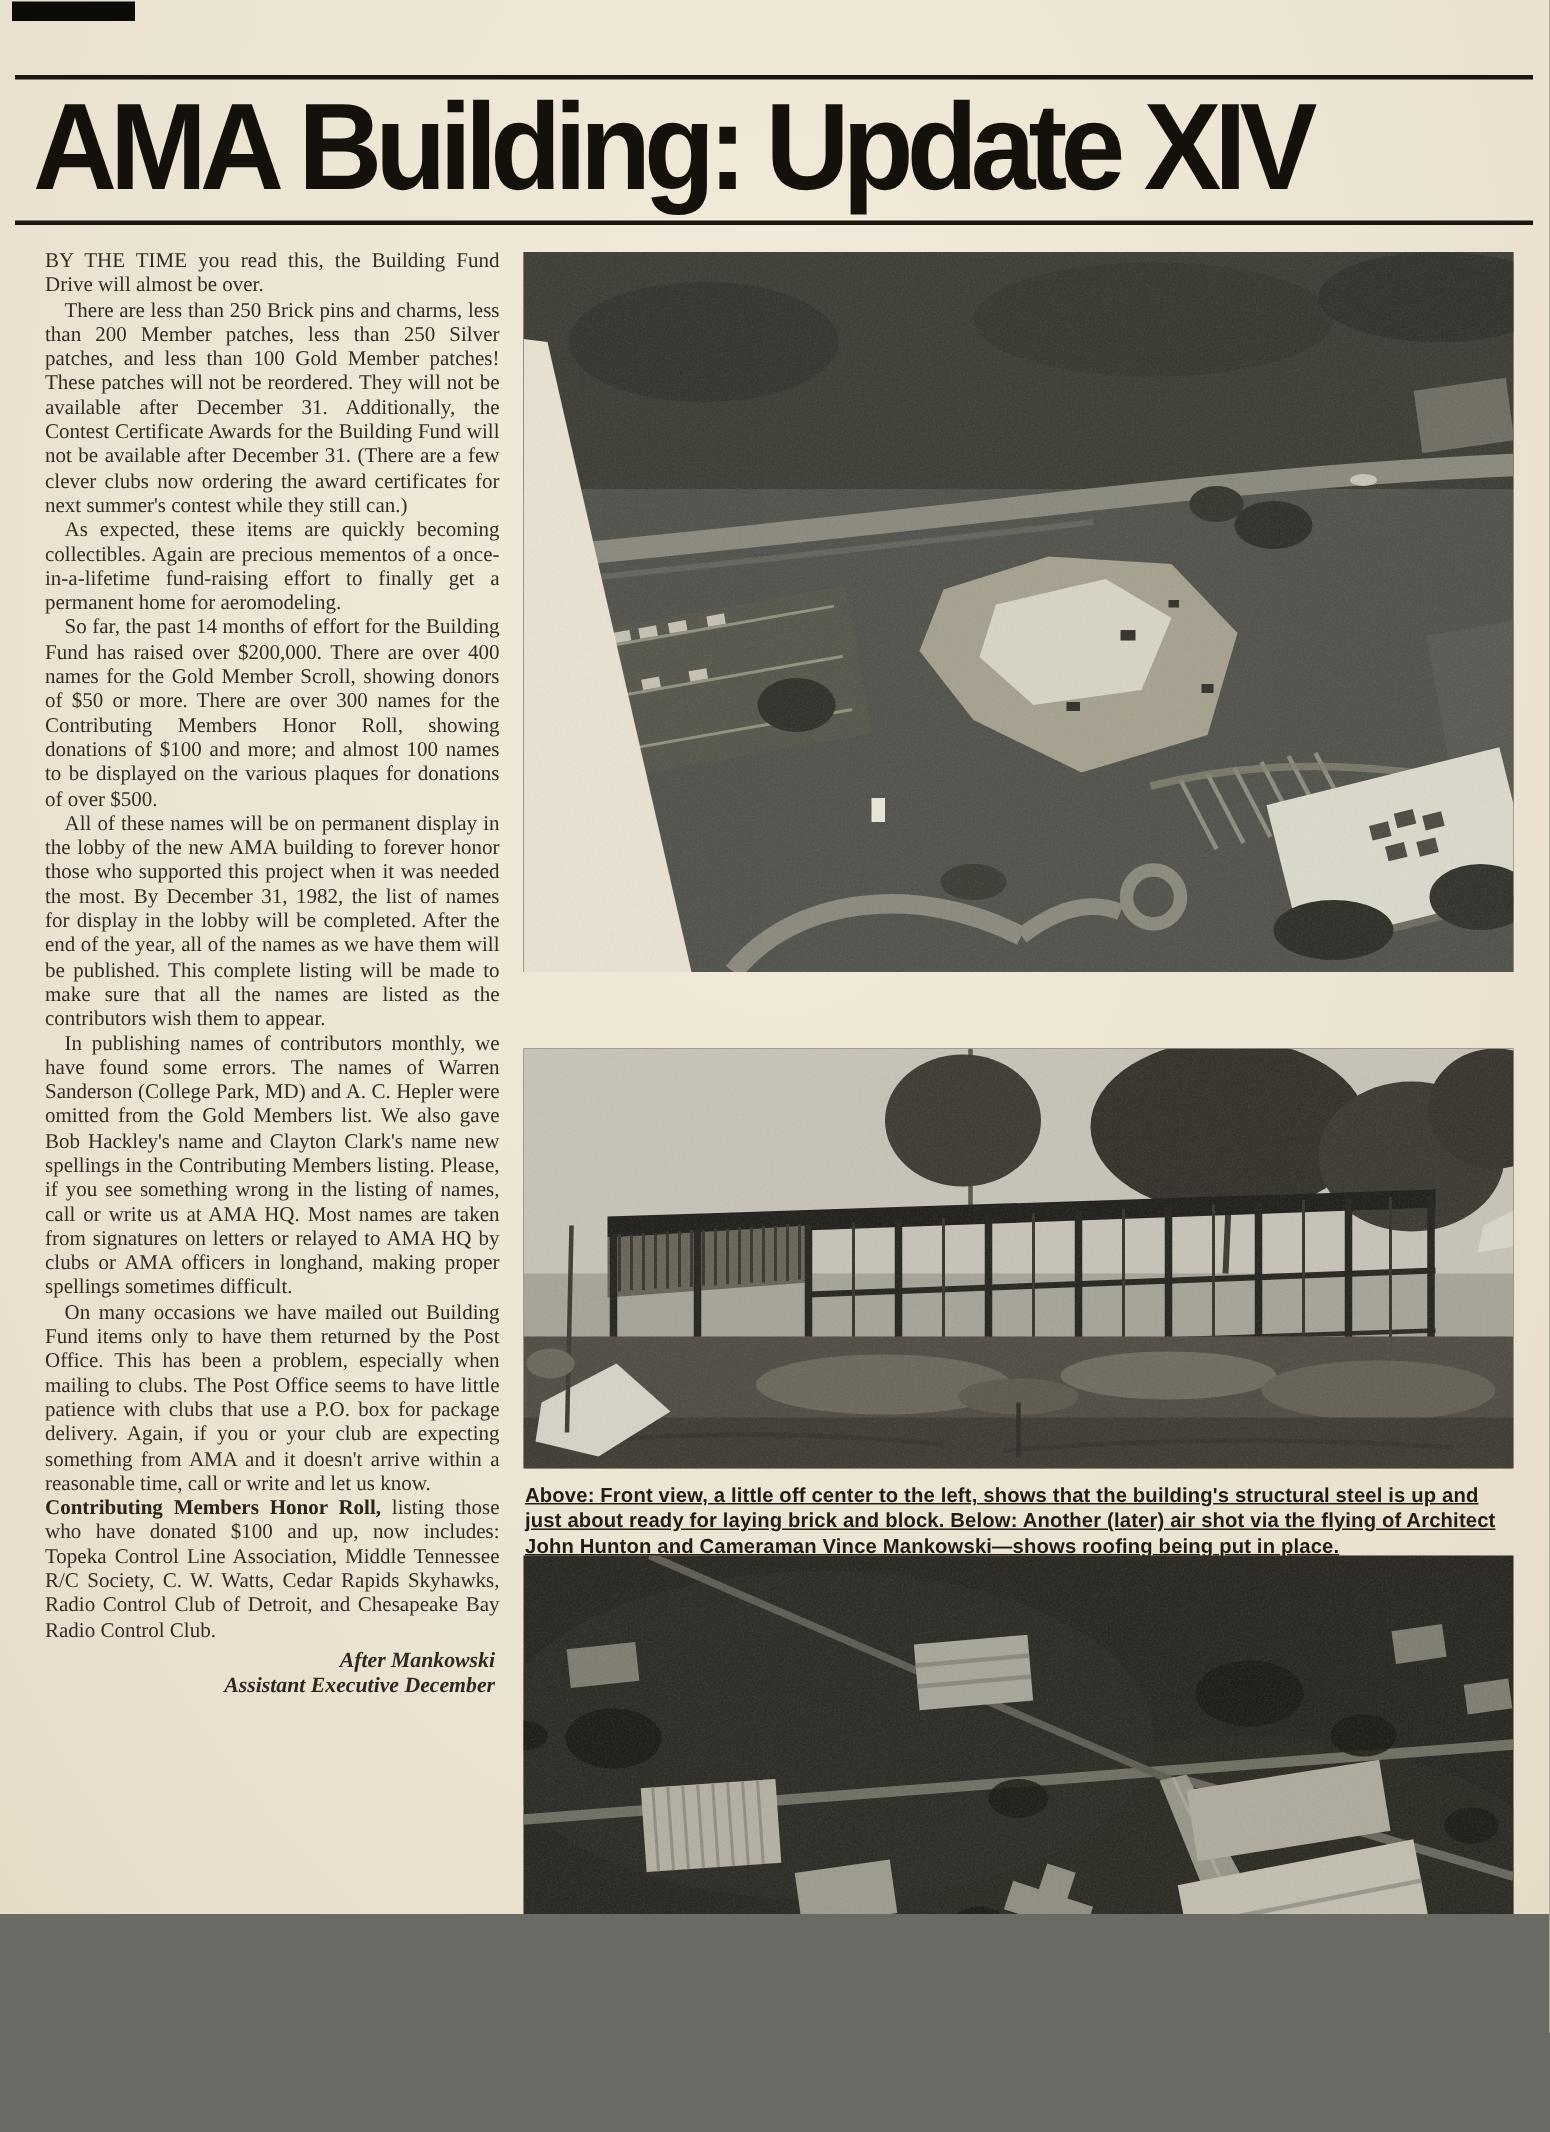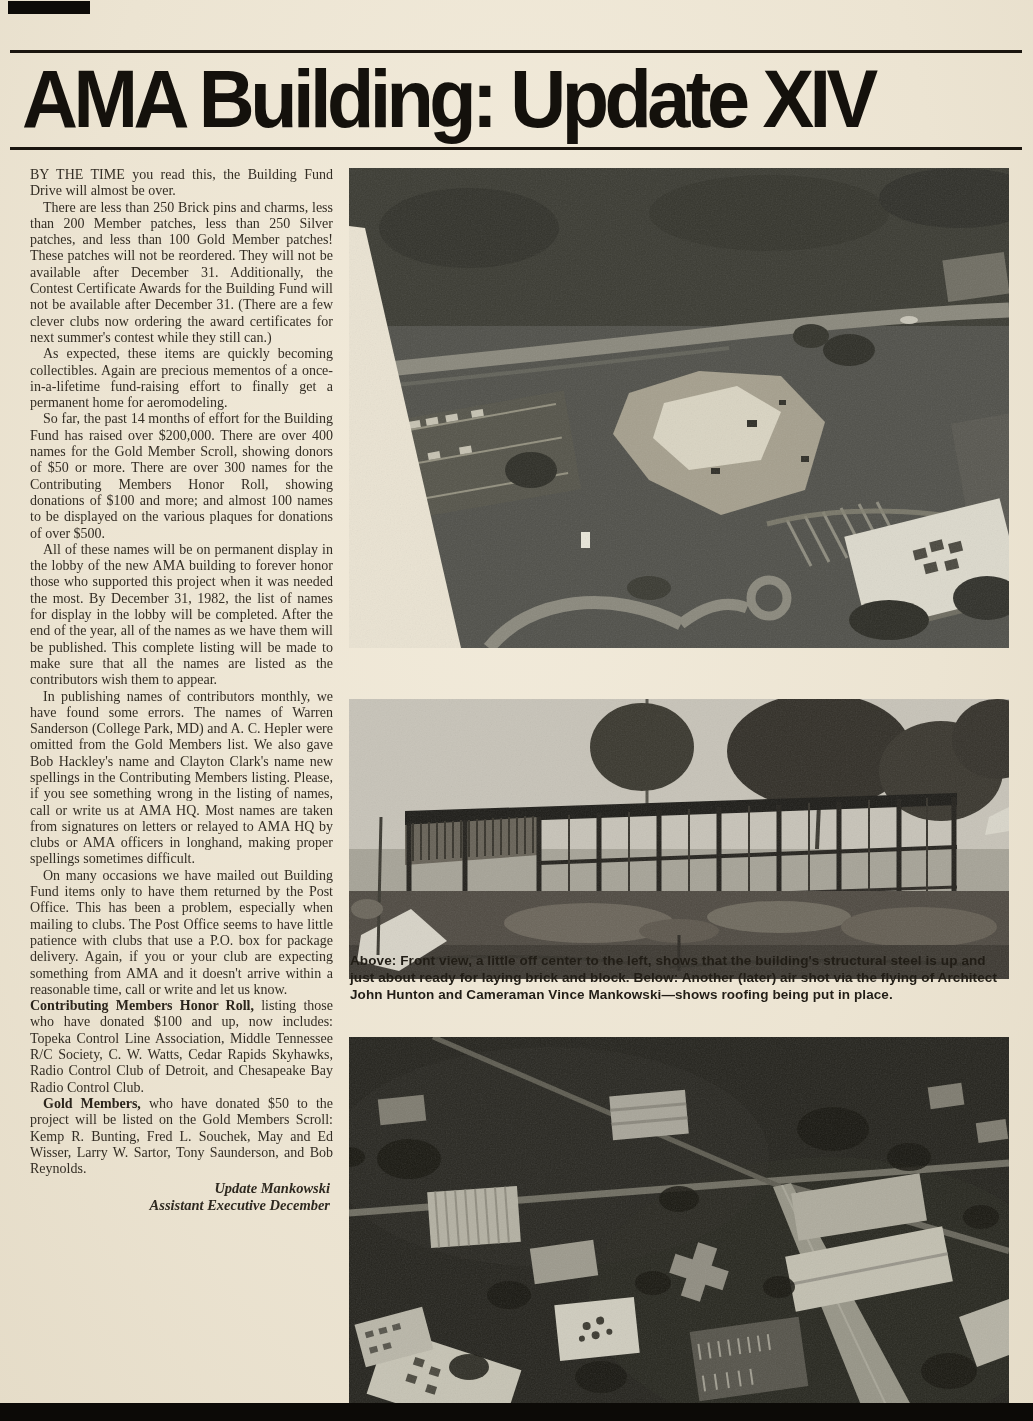--- a/index.html
+++ b/index.html
@@ -1,17 +1,17 @@
 <!DOCTYPE html>
 <html lang="en"><head>
 <meta charset="utf-8">
 <style>
   html,body{margin:0;padding:0;background:#6b6b66;}
   .page{
-    position:relative;width:1033px;height:1421px;margin:0 auto;
+    position:relative;width:1033px;height:1276px;margin:0 auto;
     background:#ede5d4;
     background-image:radial-gradient(ellipse at 50% 30%, #f2ebdb 0%, #ece4d2 60%, #e5dcc8 100%);
     overflow:hidden;
     font-family:"Liberation Serif", serif;
   }
   .corner-mark{position:absolute;left:8px;top:1px;width:82px;height:13px;background:#0d0b08;}
   .rule{position:absolute;left:10px;width:1012px;height:3px;background:#1a150f;}
   .rule-top{top:50px;}
   .rule-bottom{top:147px;}
   .headline{
@@ -35,21 +35,21 @@
   .photo svg{display:block;}
   .photo-1{top:168px;height:480px;}
   .photo-2{top:699px;height:280px;}
   .photo-3{top:1037px;height:368px;}
   .caption{
     position:absolute;left:350px;width:662px;
     font-family:"Liberation Sans", sans-serif;font-weight:700;
     font-size:13.5px;line-height:17px;color:#211d16;letter-spacing:0.1px;
   }
   .caption-1{top:655px;}
-  .caption-2{top:952px;}
+  .caption-2{top:988px;text-decoration:underline;}
   .bottom-bar{position:absolute;left:0;top:1403px;width:1033px;height:18px;background:#0c0a07;}
 </style>
 </head>
 <body>
 
 <div class="page">
 
   <div class="corner-mark"></div>
   <div class="rule rule-top"></div>
   <h1 class="headline">AMA Building: Update XIV</h1>
@@ -58,23 +58,22 @@
   <div class="column">
 
   <p>BY THE TIME you read this, the Building Fund Drive will almost be over.</p>
       <p class="indent">There are less than 250 Brick pins and charms, less than 200 Member patches, less than 250 Silver patches, and less than 100 Gold Member patches! These patches will not be reordered. They will not be available after December 31. Additionally, the Contest Certificate Awards for the Building Fund will not be available after December 31. (There are a few clever clubs now ordering the award certificates for next summer's contest while they still can.)</p>
       <p class="indent">As expected, these items are quickly becoming collectibles. Again are precious mementos of a once-in-a-lifetime fund-raising effort to finally get a permanent home for aeromodeling.</p>
       <p class="indent">So far, the past 14 months of effort for the Building Fund has raised over $200,000. There are over 400 names for the Gold Member Scroll, showing donors of $50 or more. There are over 300 names for the Contributing Members Honor Roll, showing donations of $100 and more; and almost 100 names to be displayed on the various plaques for donations of over $500.</p>
       <p class="indent">All of these names will be on permanent display in the lobby of the new AMA building to forever honor those who supported this project when it was needed the most. By December 31, 1982, the list of names for display in the lobby will be completed. After the end of the year, all of the names as we have them will be published. This complete listing will be made to make sure that all the names are listed as the contributors wish them to appear.</p>
       <p class="indent">In publishing names of contributors monthly, we have found some errors. The names of Warren Sanderson (College Park, MD) and A. C. Hepler were omitted from the Gold Members list. We also gave Bob Hackley's name and Clayton Clark's name new spellings in the Contributing Members listing. Please, if you see something wrong in the listing of names, call or write us at AMA HQ. Most names are taken from signatures on letters or relayed to AMA HQ by clubs or AMA officers in longhand, making proper spellings sometimes difficult.</p>
       <p class="indent">On many occasions we have mailed out Building Fund items only to have them returned by the Post Office. This has been a problem, especially when mailing to clubs. The Post Office seems to have little patience with clubs that use a P.O. box for package delivery. Again, if you or your club are expecting something from AMA and it doesn't arrive within a reasonable time, call or write and let us know.</p>
       <p class="spaced"><strong>Contributing Members Honor Roll,</strong> listing those who have donated $100 and up, now includes: Topeka Control Line Association, Middle Tennessee R/C Society, C. W. Watts, Cedar Rapids Skyhawks, Radio Control Club of Detroit, and Chesapeake Bay Radio Control Club.</p>
-      <p class="indent"><strong>Gold Members,</strong> who have donated $50 to the project will be listed on the Gold Members Scroll: Kemp R. Bunting, Fred L. Souchek, May and Ed Wisser, Larry W. Sartor, Tony Saunderson, and Bob Reynolds.</p>
       <div class="signature">
-        <div>Update Mankowski</div>
+        <div>After Mankowski</div>
         <div>Assistant Executive December</div>
       </div>
     </div>
 
   <div class="photo photo-1">
     <svg width="660" height="480" viewBox="0 0 660 480">
       <defs>
         <filter id="g1">
             <feTurbulence type="fractalNoise" baseFrequency="0.8" numOctaves="2"></feTurbulence>
             <feColorMatrix type="saturate" values="0"></feColorMatrix>

